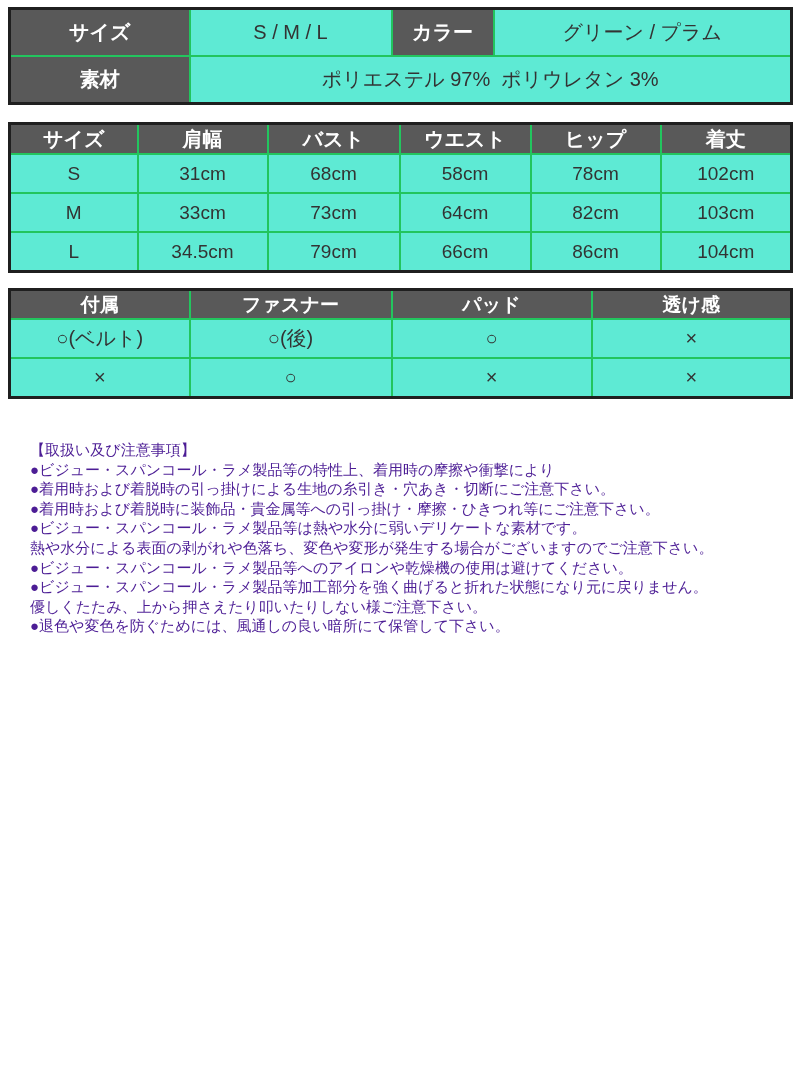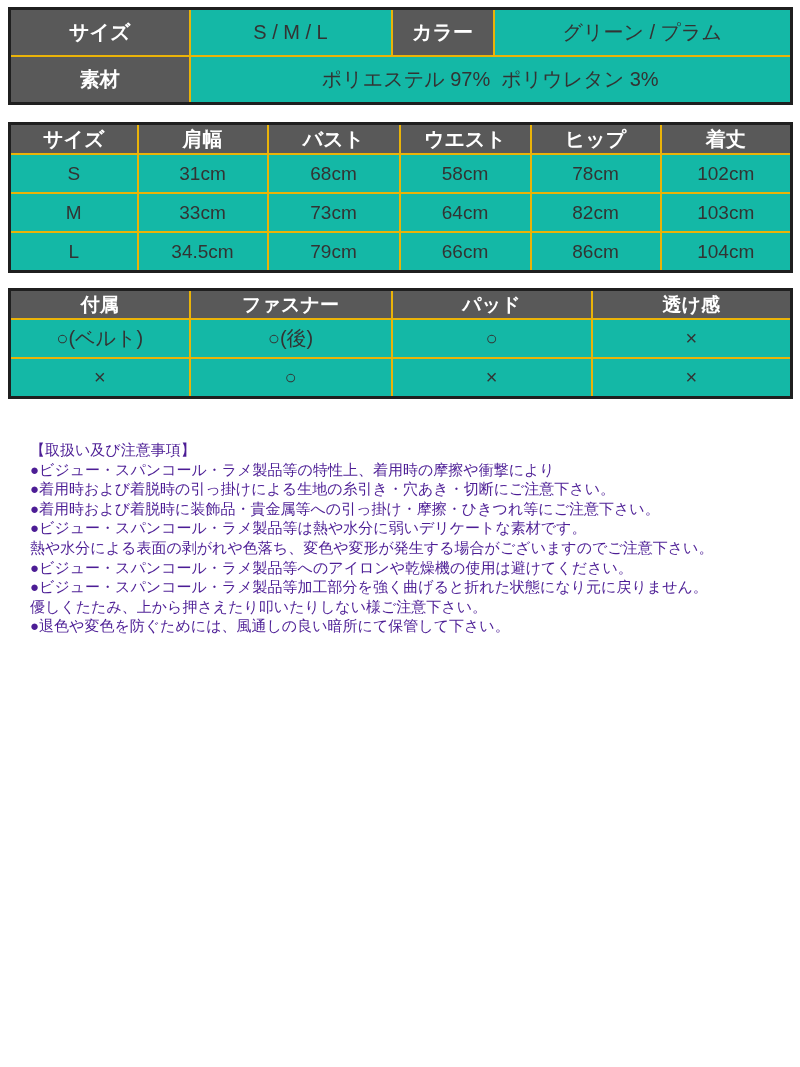--- a/index.html
+++ b/index.html
@@ -17,34 +17,34 @@
   .sheet {
     padding: 7px 8px 0 8px;
   }
   table.tbl {
     border-collapse: collapse;
     table-layout: fixed;
     width: 782px;
     border: 3px solid #1f1f1f;
   }
   table.tbl td {
-    border: 2px solid #eab308;
+    border: 2px solid #22c55e;
     text-align: center;
     vertical-align: middle;
     padding: 0;
     overflow: hidden;
   }
   td.hd {
     background: #595959;
     color: #ffffff;
     font-weight: bold;
     font-size: 20px;
   }
   td.val {
-    background: #14b8a6;
+    background: #5eead4;
     color: #333333;
     font-size: 20px;
   }
   .tbl-summary td { height: 45px; }
   .tbl-summary td.material-val { white-space: pre-wrap; }
 
   .tbl-measure { margin-top: 17px; }
   .tbl-measure td.hd  { height: 28px; font-size: 20px; }
   .tbl-measure td.val { height: 37px; font-size: 19px; }
 

